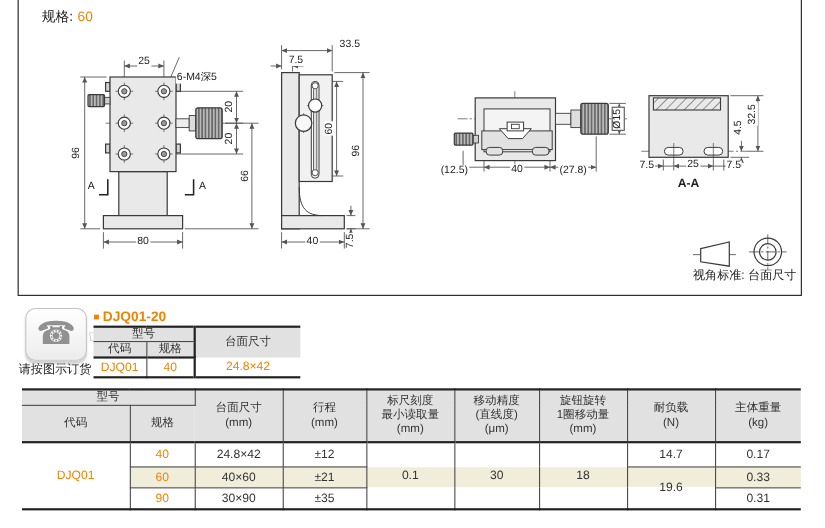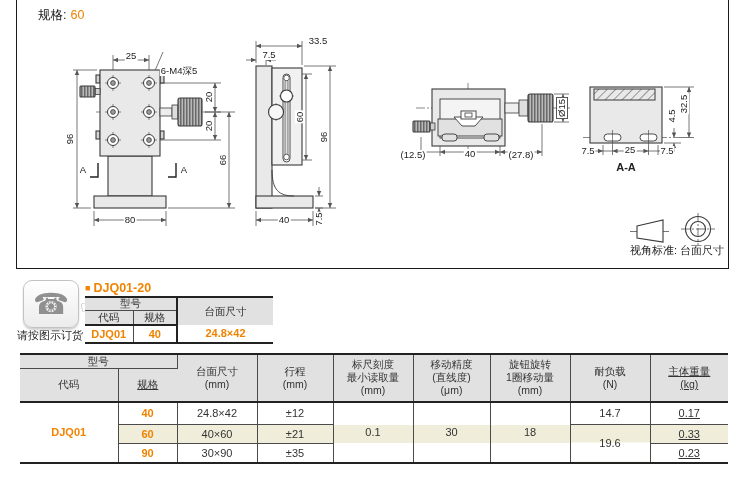--- a/index.html
+++ b/index.html
@@ -32,28 +32,28 @@
   .mini th{background:var(--headerbg);font-weight:normal;}
   .mini .mh1 th.model{border-bottom:1px solid #4a4a4a;height:12px;}
   .mini .mh2 th{border-bottom:2px solid #222;height:13px;}
   .mini .md td{height:16px;}
   .mini .vthin{border-right:1px solid #4a4a4a;}
   .mini .vsep{border-right:2px solid #222;}
   
   table.spec{position:absolute;left:20px;top:353px;width:708px;border-collapse:collapse;table-layout:fixed;
              font-size:10.5px;border-top:2px solid #222;border-bottom:2px solid #222;}
   .spec th,.spec td{padding:0;text-align:center;border-right:1px solid #4a4a4a;}
-  .spec th:last-child,.spec td:last-child{border-right:none;text-decoration:underline;}
+  .spec th:last-child,.spec td:last-child{border-right:none;}
   .spec thead th{background:var(--headerbg);font-weight:normal;white-space:pre-line;line-height:1.25;border-bottom:2px solid #222;}
   .spec thead th.model{border-bottom:1px solid #4a4a4a;}
   .spec thead tr.h1{height:12px;}
   .spec thead tr.h2{height:33px;}
   .spec tbody td{border-bottom:1px solid #4a4a4a;height:21px;font-size:11px;background:#fff;}
   .spec tr.r1 td,.spec tr.r2 td{height:18px;}
-  .orange{color:var(--accent);font-weight:bold;font-size:11px;}
+  .orange{color:var(--accent);font-weight:normal;font-size:11px;}
   .hl{background:var(--hl) !important;}
   .m3{background:linear-gradient(180deg,#fff 0 22px,var(--hl) 22px 40px,#fff 40px) !important;}
   .m23{background:linear-gradient(180deg,var(--hl) 0 18px,#fff 18px) !important;}
 </style>
 </head>
 <body>
 
 <div class="page">
 
   <div class="draw-border"></div>
@@ -356,18 +356,18 @@
         <td class="orange hl">60</td>
         <td class="hl">40×60</td>
         <td class="hl">±21</td>
         <td rowspan="2" class="m23">19.6</td>
         <td class="hl">0.33</td>
       </tr>
       <tr class="r2">
         <td class="orange">90</td>
         <td>30×90</td>
         <td>±35</td>
-        <td>0.23</td>
+        <td>0.31</td>
       </tr>
     </tbody>
   </table>
 
 </div>
 
 </body></html>

